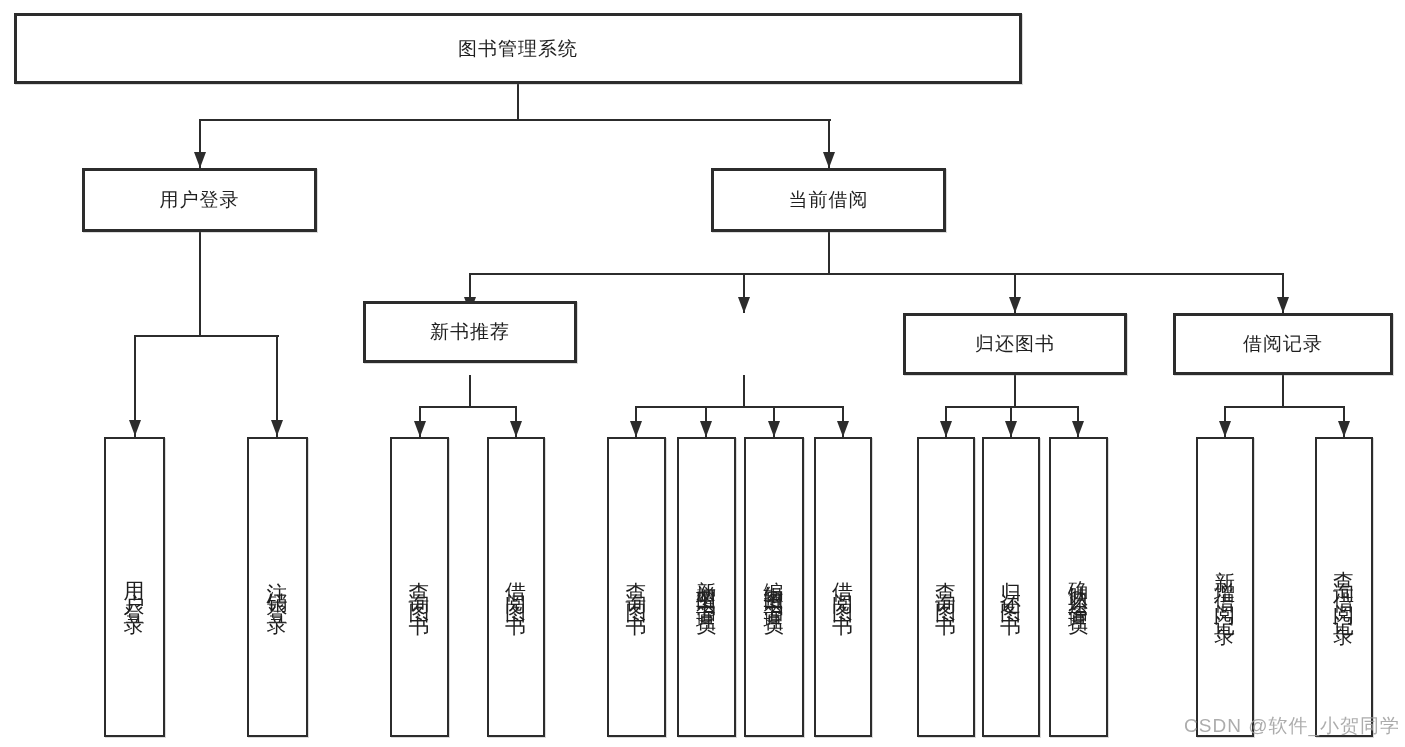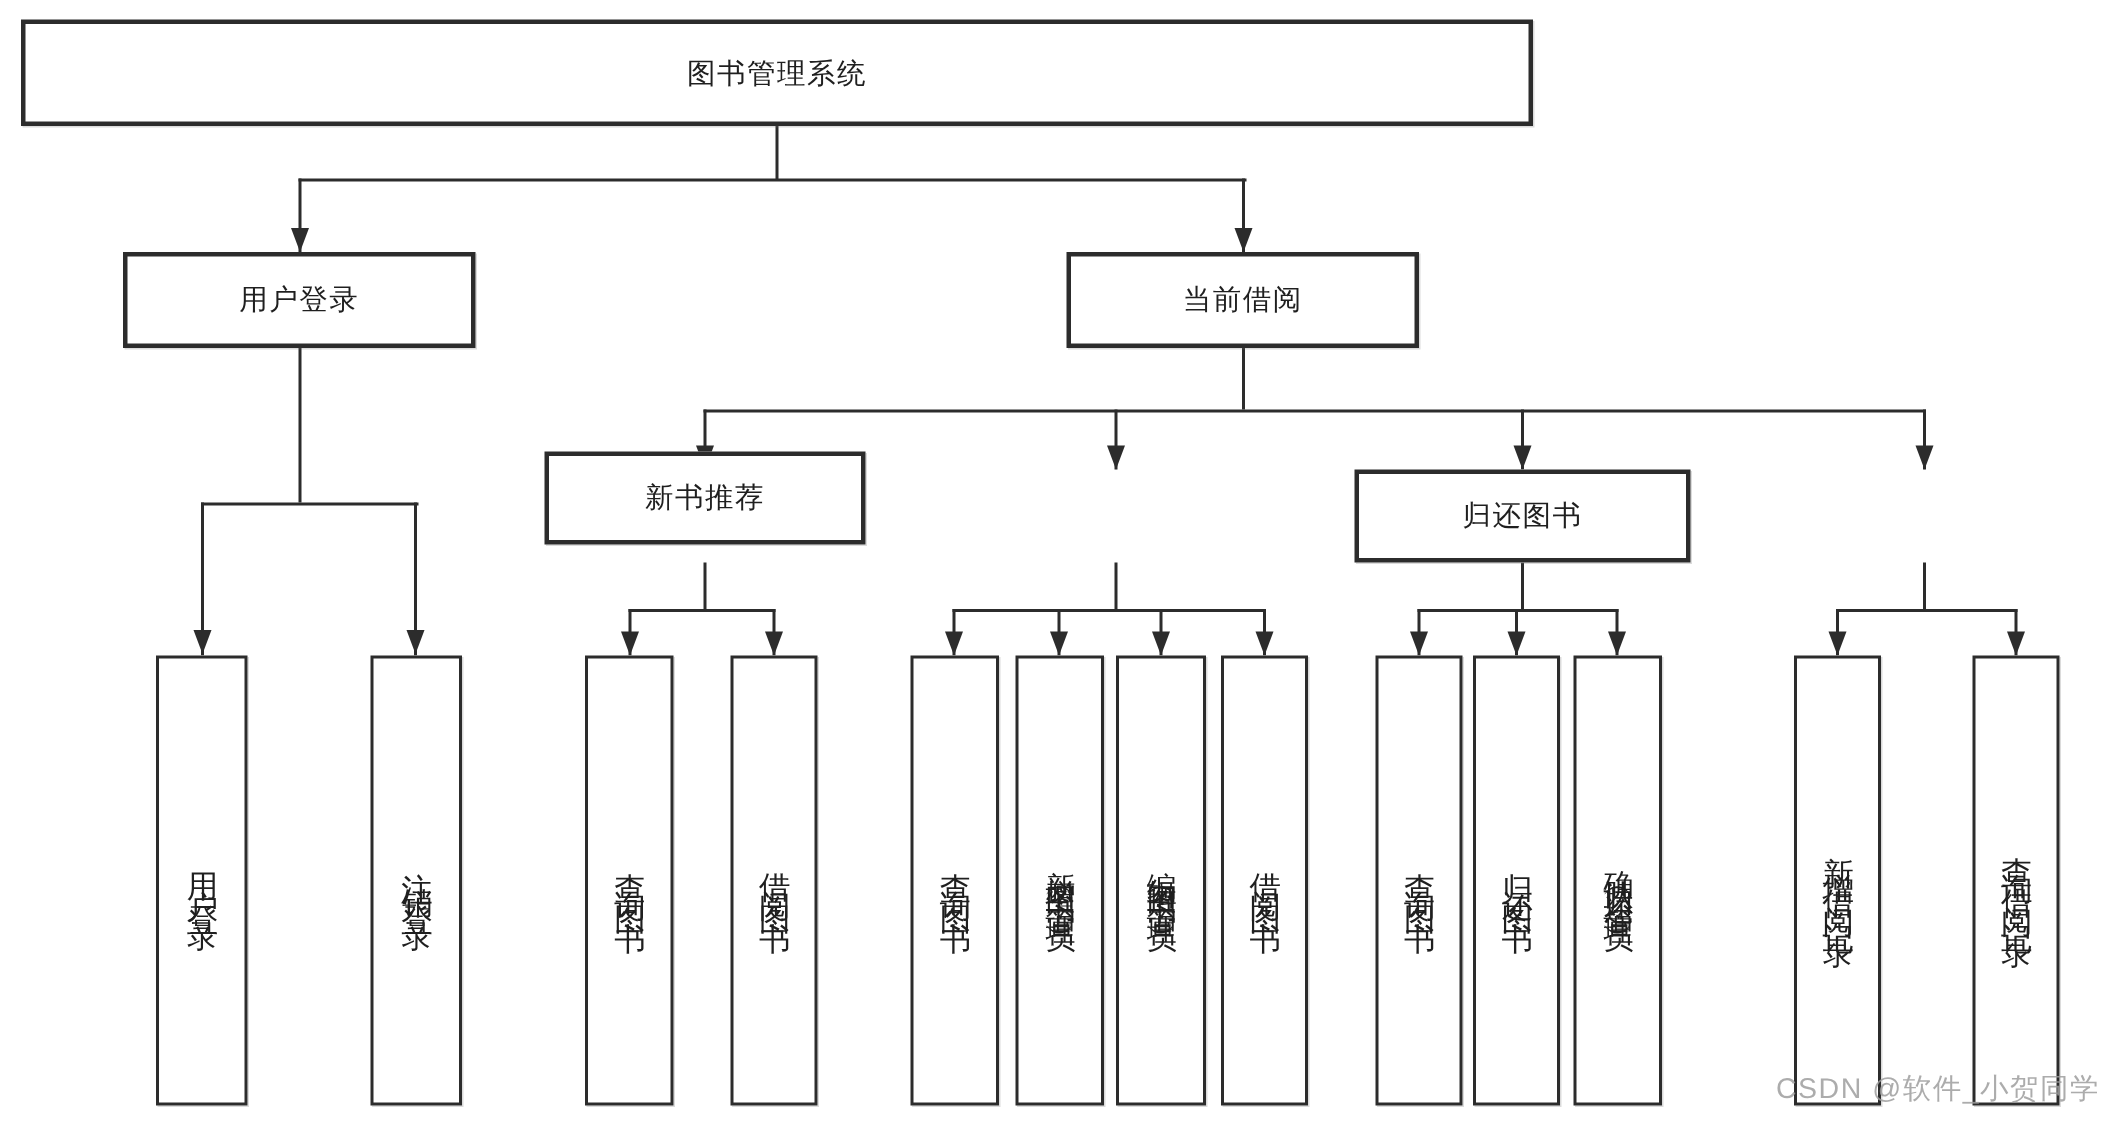--- a/index.html
+++ b/index.html
@@ -137,20 +137,23 @@
   <div class="box thick" style="left:711px;top:168px;width:235px;height:64px">
     <span class="hlabel">当前借阅</span>
   </div>
 
   <div class="box thick" style="left:363px;top:301px;width:214px;height:62px">
     <span class="hlabel">新书推荐</span>
   </div>
   <div class="box thick" style="left:903px;top:313px;width:224px;height:62px">
     <span class="hlabel">归还图书</span>
   </div>
+  <div class="box thick" style="left:1173px;top:313px;width:220px;height:62px">
+    <span class="hlabel">借阅记录</span>
+  </div>
 
   <div class="box" style="left:104px;top:437px;width:61px;height:300px">
     <span class="vlabel">用户登录</span>
   </div>
   <div class="box" style="left:247px;top:437px;width:61px;height:300px">
     <span class="vlabel">注销登录</span>
   </div>
 
   <div class="box" style="left:390px;top:437px;width:59px;height:300px">
     <span class="vlabel">查询图书</span>

